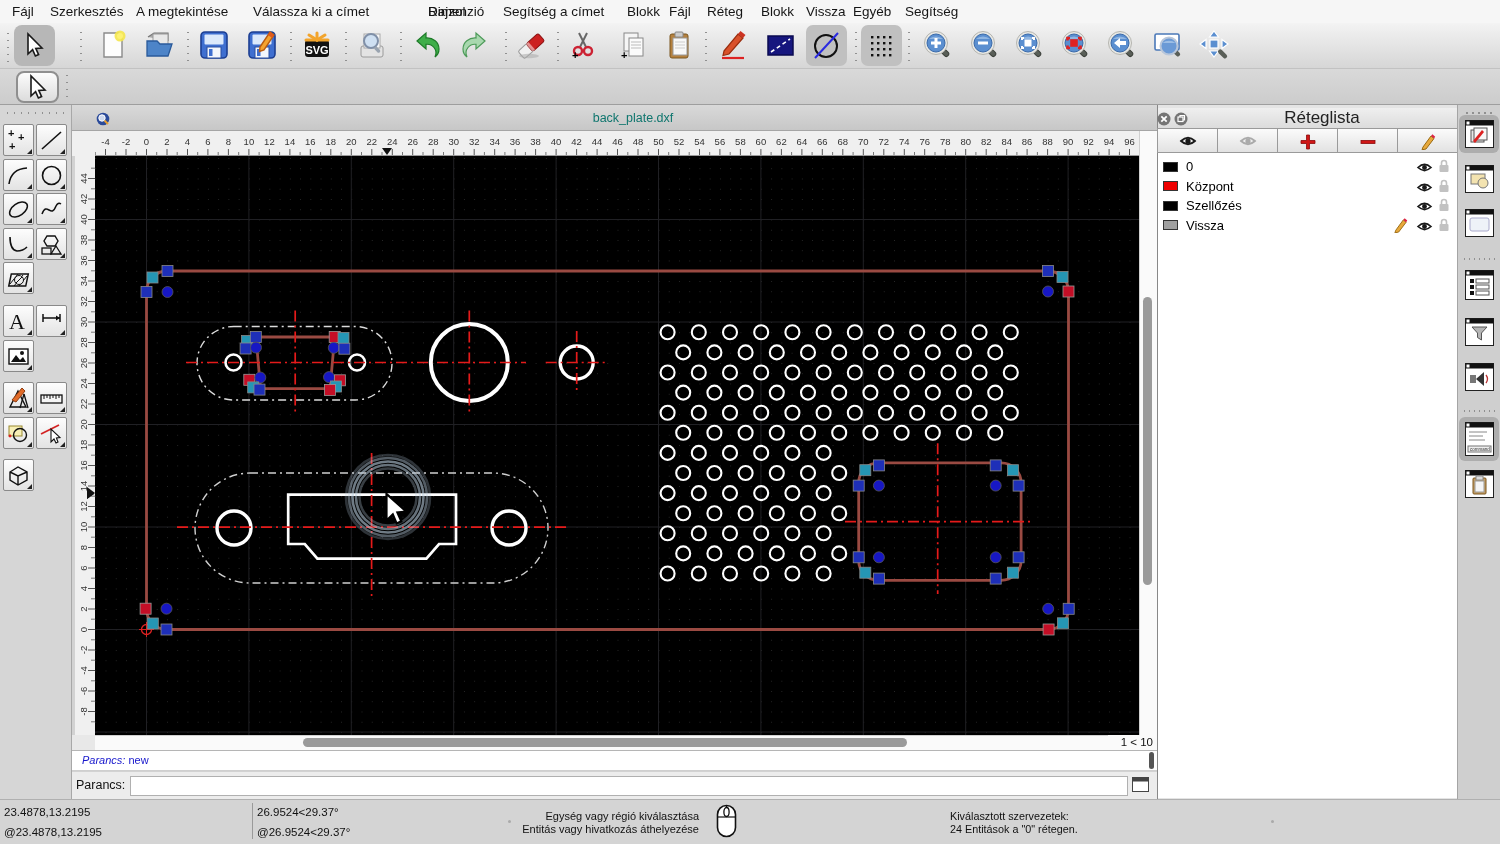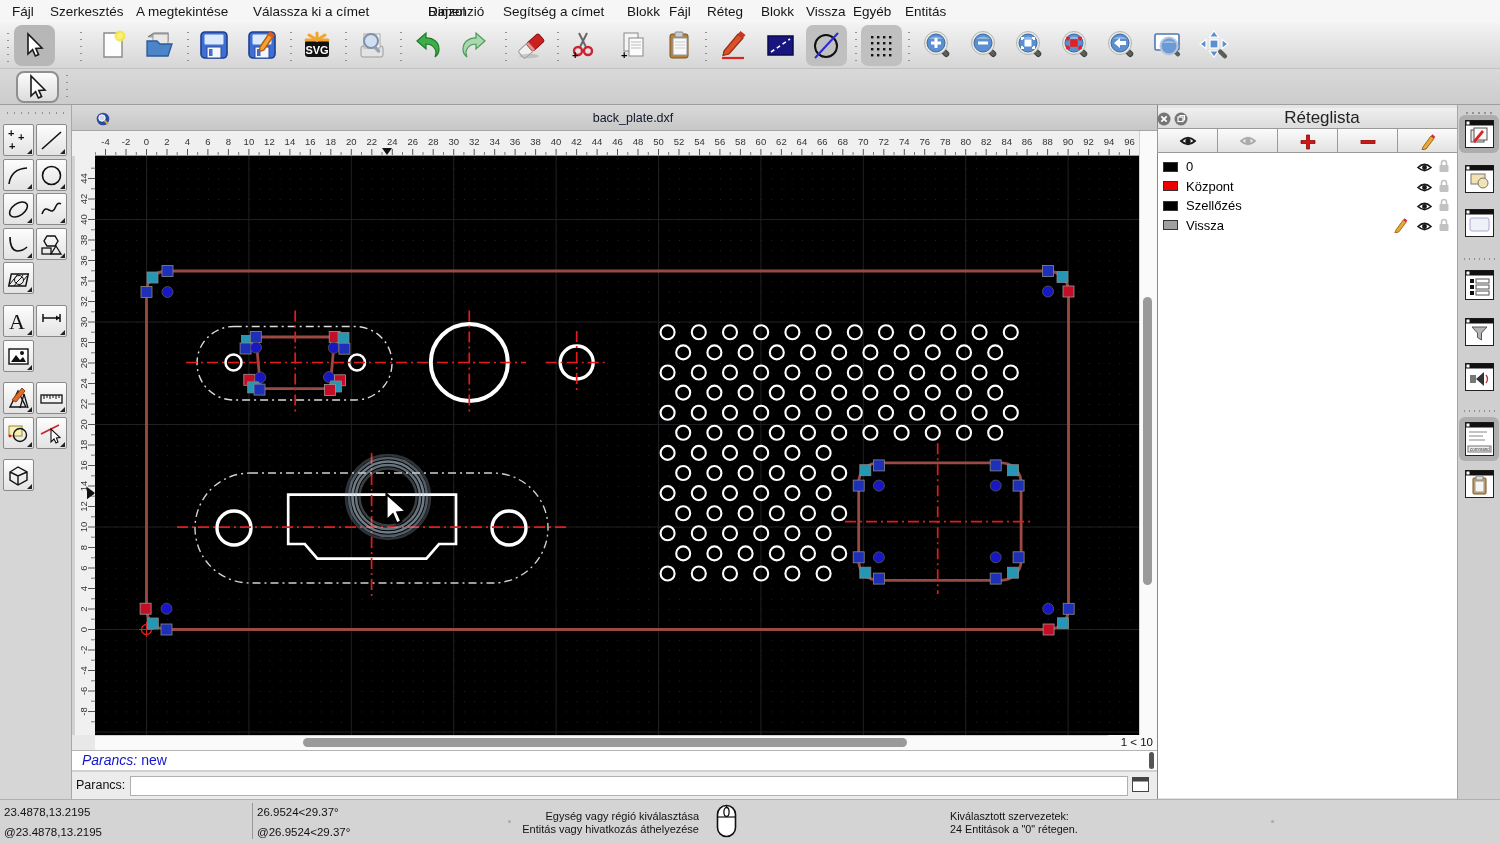--- a/index.html
+++ b/index.html
@@ -17,21 +17,21 @@
 <span style="left:253px;text-align:center;">Válassza ki a címet</span>
 <span style="left:380px;margin-left:48px;">Rajzol</span>
 <span style="left:428px;">Dimenzió</span>
 <span style="left:503px;">Segítség a címet</span>
 <span style="left:627px;">Blokk</span>
 <span style="left:669px;">Fájl</span>
 <span style="left:707px;">Réteg</span>
 <span style="left:761px;">Blokk</span>
 <span style="left:806px;">Vissza</span>
 <span style="left:853px;">Egyéb</span>
-<span style="left:905px;">Entitás</span>
+<span style="left:905px;">Segítség</span>
 </div>
 <div class="abs" style="left:0;top:23px;width:1500px;height:45px;background:linear-gradient(#f3f3f3,#d6d6d6);"></div>
 <div class="abs" style="left:0;top:68px;width:1500px;height:37px;background:linear-gradient(#d9d9d9,#cccccc);border-top:1px solid #c2c2c2;border-bottom:1px solid #9e9e9e;"></div>
 <div class="abs" style="left:7px;top:30px;width:2px;height:32px;background-image:radial-gradient(circle,#909090 1px,transparent 1px);background-size:2px 7px;"></div>
 <div class="abs" style="left:80px;top:29px;width:2px;height:34px;background-image:radial-gradient(circle,#909090 1px,transparent 1px);background-size:2px 7px;"></div>
 <div class="abs" style="left:187px;top:29px;width:2px;height:34px;background-image:radial-gradient(circle,#909090 1px,transparent 1px);background-size:2px 7px;"></div>
 <div class="abs" style="left:290px;top:29px;width:2px;height:34px;background-image:radial-gradient(circle,#909090 1px,transparent 1px);background-size:2px 7px;"></div>
 <div class="abs" style="left:345px;top:29px;width:2px;height:34px;background-image:radial-gradient(circle,#909090 1px,transparent 1px);background-size:2px 7px;"></div>
 <div class="abs" style="left:400px;top:29px;width:2px;height:34px;background-image:radial-gradient(circle,#909090 1px,transparent 1px);background-size:2px 7px;"></div>
 <div class="abs" style="left:505px;top:29px;width:2px;height:34px;background-image:radial-gradient(circle,#909090 1px,transparent 1px);background-size:2px 7px;"></div>
@@ -322,21 +322,21 @@
 <div class="palbtn" style="left:36px;top:417px;"></div>
 <svg class="abs" style="left:39px;top:421px;" width="25" height="25" viewBox="0 0 25 25">
     <line x1="2" y1="13" x2="20" y2="4" stroke="#d22222" stroke-width="1.8"></line>
     <path d="M12,8 L12,21 L15,18 L17,22 L19,21 L17.4,17 L21,16.5 Z" fill="#fff" stroke="#111" stroke-width="1.1"></path>
   </svg>
 <div class="palbtn" style="left:3px;top:459px;"></div>
 <svg class="abs" style="left:6px;top:463px;" width="25" height="25" viewBox="0 0 25 25">
     <path d="M4,9 L12,4 L21,9 L21,17 L12,22 L4,17 Z M4,9 L12,13 L21,9 M12,13 L12,22" fill="none" stroke="#111" stroke-width="1.4"></path>
   </svg>
 <div class="abs" style="left:72px;top:105px;width:1085px;height:26px;background:linear-gradient(#d9d9d9,#c7c7c7);border-bottom:1px solid #a5a5a5;"></div>
-<div class="abs" style="left:553px;top:105px;width:160px;height:26px;line-height:26px;font-size:12.5px;color:#0f172a;text-align:center;">back_plate.dxf</div>
+<div class="abs" style="left:553px;top:105px;width:160px;height:26px;line-height:26px;font-size:12.5px;color:#0f766e;text-align:center;">back_plate.dxf</div>
 <svg class="abs" style="left:96px;top:112px;" width="14" height="14" viewBox="0 0 14 14">
     <circle cx="7" cy="7" r="6.3" fill="#2a4a9a"></circle>
     <circle cx="6" cy="6" r="3.2" fill="#cdd8ee"></circle>
     <circle cx="6" cy="6" r="3.2" fill="none" stroke="#fff"></circle>
     <line x1="8.5" y1="8.5" x2="12" y2="12" stroke="#e8a030" stroke-width="2"></line>
   </svg>
 <div class="abs" style="left:72px;top:131px;width:23px;height:25px;background:#f0f0f0;"></div>
 <svg class="abs" style="left:95px;top:131px;" width="1044" height="25" viewBox="0 0 1044 25">
     <rect width="1044" height="25" fill="#f0f0f0"></rect>
     <line x1="0.3" y1="21" x2="0.3" y2="25" stroke="#777" stroke-width="1"></line>
@@ -799,21 +799,21 @@
 <svg class="abs" style="left:86px;top:487px;" width="9" height="12" viewBox="0 0 9 12">
     <path d="M1,0 v12 l8,-6 z" fill="#111"></path>
   </svg>
 <div class="abs" style="left:1139px;top:131px;width:18px;height:604px;background:#fafafa;border-left:1px solid #d0d0d0;"></div>
 <div class="abs" style="left:1143px;top:297px;width:9px;height:288px;background:#9a9a9a;border-radius:5px;"></div>
 <div class="abs" style="left:95px;top:735px;width:1044px;height:15px;background:#fafafa;border-top:1px solid #d0d0d0;"></div>
 <div class="abs" style="left:72px;top:735px;width:23px;height:15px;background:#e8e8e8;"></div>
 <div class="abs" style="left:303px;top:738px;width:604px;height:9px;background:#9a9a9a;border-radius:5px;"></div>
 <div class="abs" style="left:1108px;top:735px;width:49px;height:15px;background:#fafafa;font-size:11.5px;color:#111;line-height:15px;text-align:right;padding-right:4px;">1 &lt; 10</div>
 <div class="abs" style="left:72px;top:750px;width:1085px;height:21px;background:#fff;border-top:1px solid #b5b5b5;border-bottom:1px solid #cfcfcf;"></div>
-<div class="abs" style="left:82px;top:750px;height:21px;line-height:21px;font-size:14px;color:#1515cc;"><i>Parancs:</i> new</div>
+<div class="abs" style="left:82px;top:750px;height:21px;line-height:21px;font-size:11px;color:#1515cc;"><i>Parancs:</i> new</div>
 <div class="abs" style="left:1149px;top:752px;width:5px;height:17px;background:#555;border-radius:3px;"></div>
 <div class="abs" style="left:72px;top:772px;width:1085px;height:27px;background:#ececec;"></div>
 <div class="abs" style="left:76px;top:772px;height:27px;line-height:27px;font-size:12.5px;color:#111;">Parancs:</div>
 <div class="abs" style="left:130px;top:776px;width:998px;height:20px;background:#fff;border:1px solid #b0b0b0;"></div>
 <svg class="abs" style="left:1132px;top:777px;" width="17" height="15" viewBox="0 0 17 15">
     <rect x="0.5" y="0.5" width="16" height="14" fill="#fff" stroke="#444"></rect>
     <rect x="0.5" y="0.5" width="16" height="4" fill="#444"></rect>
   </svg>
 <div class="abs" style="left:0;top:799px;width:1500px;height:45px;background:#d4d4d4;border-top:1px solid #b0b0b0;"></div>
 <div class="abs" style="left:4px;top:806px;font-size:11.5px;color:#111;">23.4878,13.2195</div>

